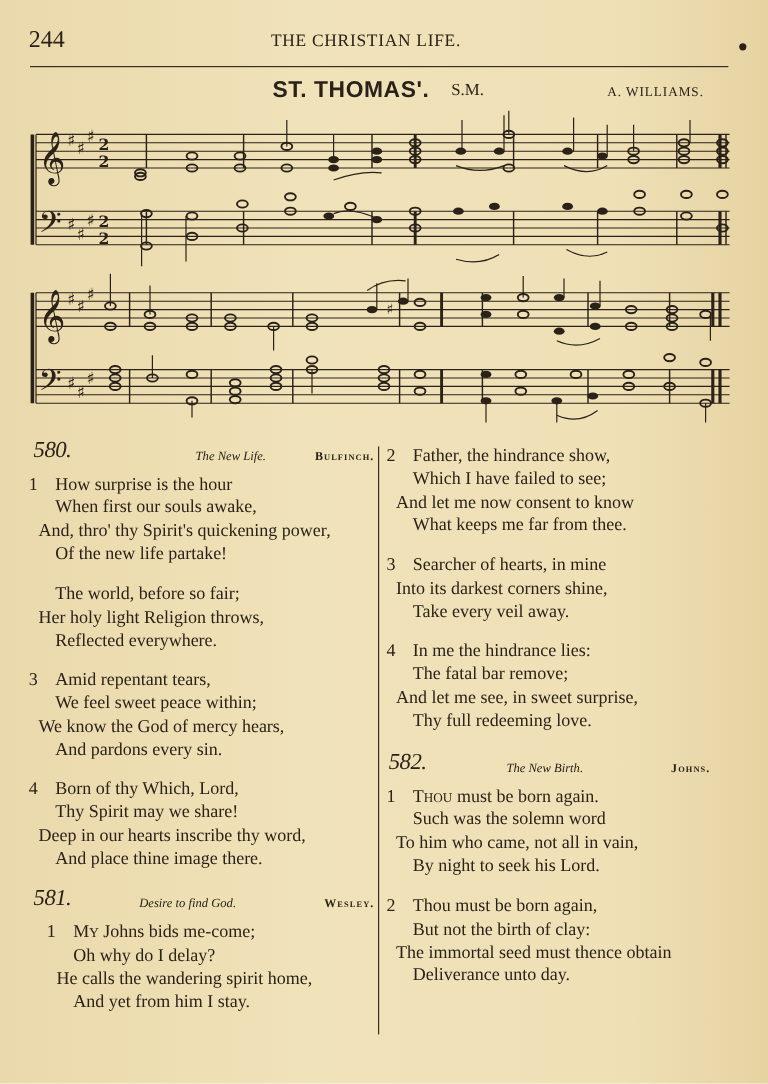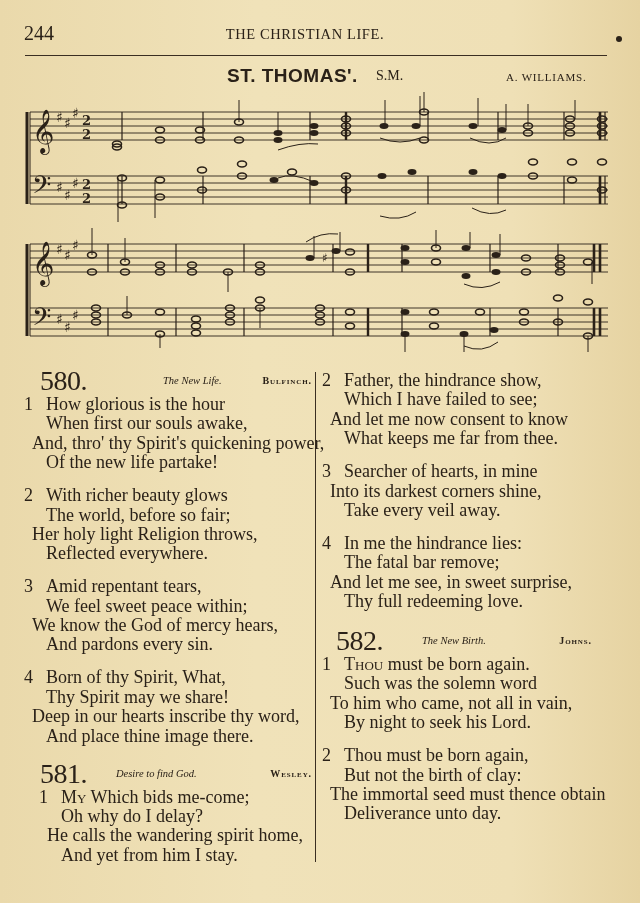--- a/index.html
+++ b/index.html
@@ -25,25 +25,25 @@
 
   .music { position:absolute; left:20px; width:592px; }
   .music svg { display:block; }
 
   .col { position:absolute; top:365px; }
   .col-left { left:24px; width:288px; }
   .col-right { left:322px; width:300px; }
   .divider { position:absolute; left:315px; top:372px; width:1px; height:490px; background:#3a2e22; }
 
   .hymn-head { position:relative; height:30px; }
-  .hymn-num { position:absolute; left:16px; top:0; font-size:28px; letter-spacing:-0.5px; }
+  .hymn-num { position:absolute; left:4px; top:0; font-size:19px; letter-spacing:-0.5px;font-style:italic; }
   .hymn-sub { position:absolute; top:10px; font-style:italic; font-size:10.5px; }
   .hymn-author { position:absolute; right:0; top:10px; font-size:10px; letter-spacing:0.9px; font-variant:small-caps; font-weight:bold; }
   .stanza { position:relative; margin-bottom:13.5px; }
-  .line { font-size:18px; line-height:19.4px; white-space:nowrap; }
+  .line { font-size:15px; line-height:19.4px; white-space:nowrap; }
   .l-num { display:inline-block; width:22px; }
   .l1 { padding-left:0; }
   .l2 { padding-left:22px; }
   .l3 { padding-left:8px; }
   .l4 { padding-left:22px; }
   .sc { font-variant:small-caps; }
 </style>
 </head>
 <body>
 
@@ -339,53 +339,52 @@
   <div class="divider"></div>
 
   <div class="col col-left">
     <div>
       <div class="hymn-head">
         <span class="hymn-num">580.</span>
         <span class="hymn-sub" style="left:106px;margin-left:33px;">The New Life.</span>
         <span class="hymn-author">Bulfinch.</span>
       </div>
       <div class="stanza">
-        <div class="line l1"><span class="l-num">1</span><span>How glorious is the hour</span></div>
+        <div class="line l1"><span class="l-num">1</span><span>How surprise is the hour</span></div>
         <div class="line l2">When first our souls awake,</div>
         <div class="line l3">And, thro' thy Spirit's quickening power,</div>
         <div class="line l4">Of the new life partake!</div>
       </div>
       <div class="stanza">
-        <div class="line l1"><span class="l-num">2</span><span>With richer beauty glows</span></div>
         <div class="line l2">The world, before so fair;</div>
         <div class="line l3">Her holy light Religion throws,</div>
         <div class="line l4">Reflected everywhere.</div>
       </div>
       <div class="stanza">
         <div class="line l1"><span class="l-num">3</span><span>Amid repentant tears,</span></div>
         <div class="line l2">We feel sweet peace within;</div>
         <div class="line l3">We know the God of mercy hears,</div>
         <div class="line l4">And pardons every sin.</div>
       </div>
       <div class="stanza">
-        <div class="line l1"><span class="l-num">4</span><span>Born of thy Spirit, What,</span></div>
+        <div class="line l1"><span class="l-num">4</span><span>Born of thy Which, Lord,</span></div>
         <div class="line l2">Thy Spirit may we share!</div>
         <div class="line l3">Deep in our hearts inscribe thy word,</div>
         <div class="line l4">And place thine image there.</div>
       </div>
     </div>
 
     <div style="margin-top:-2px;">
       <div class="hymn-head">
         <span class="hymn-num">581.</span>
         <span class="hymn-sub" style="left:92px;">Desire to find God.</span>
         <span class="hymn-author">Wesley.</span>
       </div>
       <div class="stanza" style="padding-left:15px;">
-        <div class="line l1"><span class="l-num">1</span><span class="sc">My</span><span> Which bids me-come;</span></div>
+        <div class="line l1"><span class="l-num">1</span><span class="sc">My</span><span> Johns bids me-come;</span></div>
         <div class="line l2">Oh why do I delay?</div>
         <div class="line l3">He calls the wandering spirit home,</div>
         <div class="line l4">And yet from him I stay.</div>
       </div>
     </div>
   </div>
 
   <div class="col col-right" style="top:371px;">
     <div class="stanza">
       <div class="line l1"><span class="l-num">2</span><span>Father, the hindrance show,</span></div>

